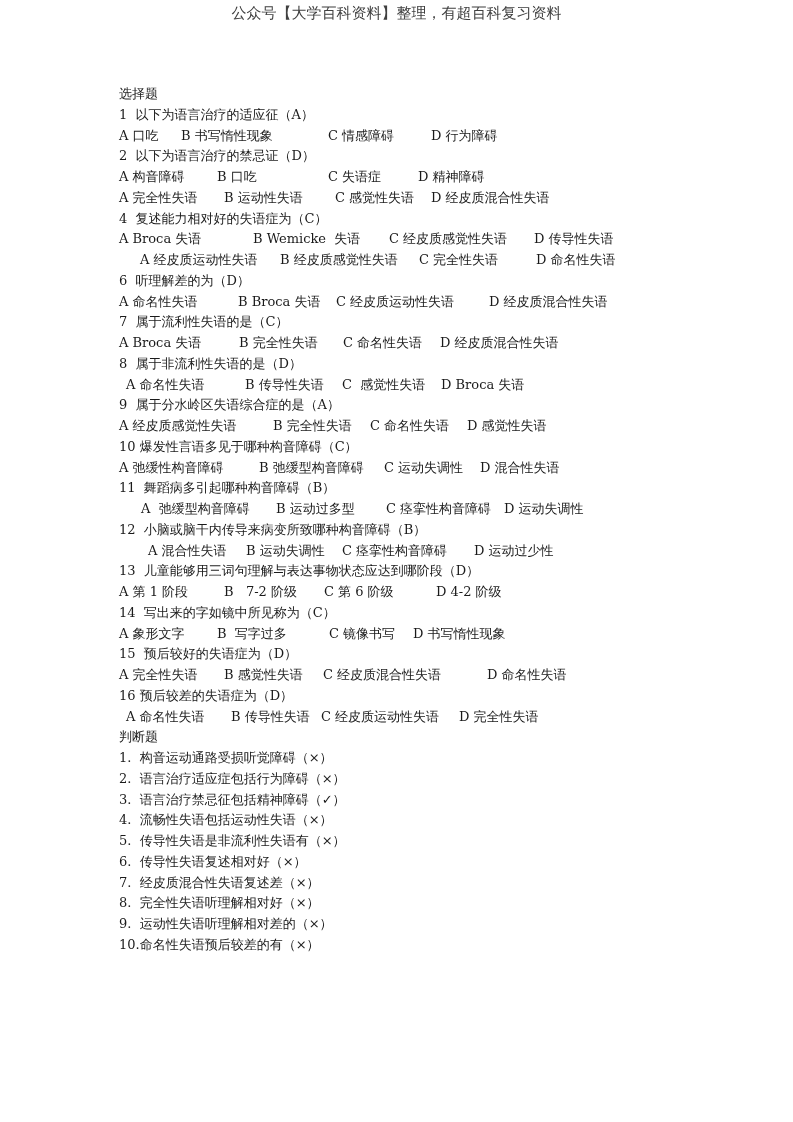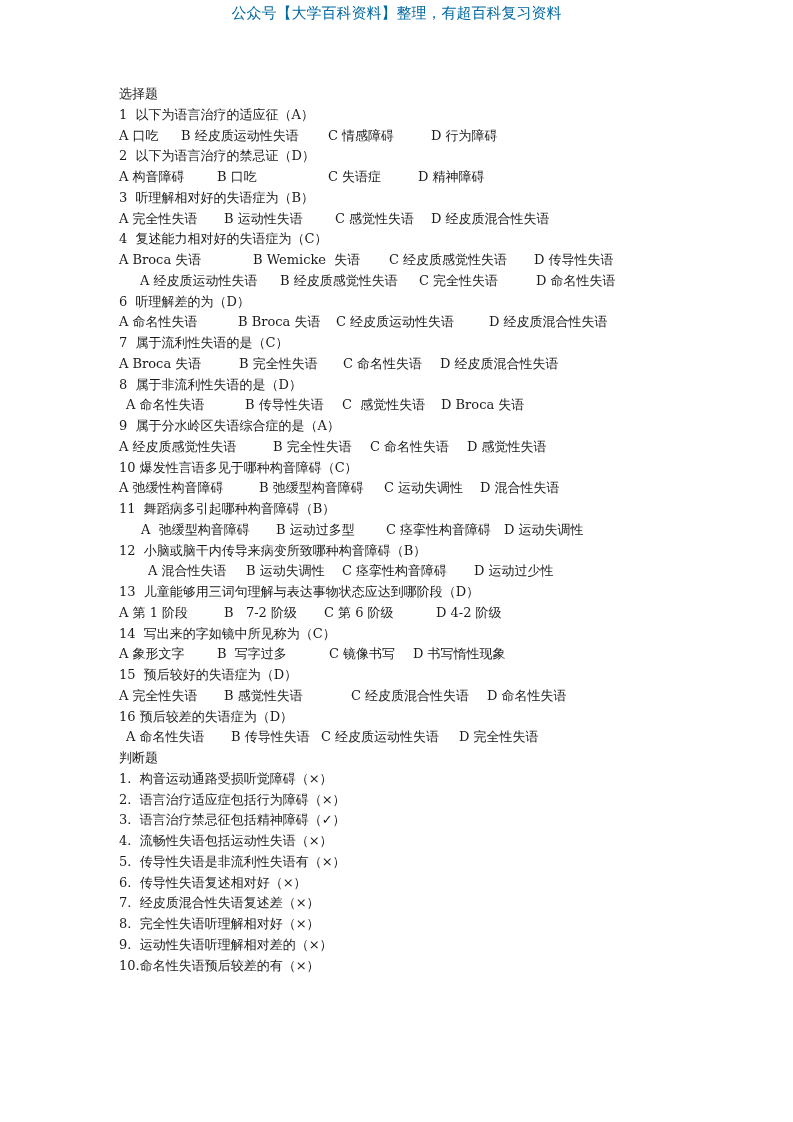--- a/index.html
+++ b/index.html
@@ -16,21 +16,21 @@
       color: #1a1a1a;
     }
     .header {
       position: absolute;
       top: 2px;
       left: 0;
       width: 793px;
       text-align: center;
       font-size: 15px;
       line-height: 22px;
-      color: #0369a1;
+      color: #404040;
     }
     .content {
       position: absolute;
       left: 119px;
       top: 84px;
       width: 600px;
       font-size: 13px;
       line-height: 20.75px;
     }
     .line {
@@ -51,34 +51,33 @@
 <body>
 
 <div class="header">公众号【大学百科资料】整理，有超百科复习资料</div>
 
 <div class="content">
   <div class="line">选择题</div>
 
   <div class="line">1  以下为语言治疗的适应征（A）</div>
   <div class="opts">
     <span class="opt" style="left:0px">A 口吃</span>
-    <span class="opt" style="left:62px">B 经皮质运动性失语</span>
+    <span class="opt" style="left:62px">B 书写惰性现象</span>
     <span class="opt" style="left:209px">C 情感障碍</span>
     <span class="opt" style="left:312px">D 行为障碍</span>
   </div>
 
   <div class="line">2  以下为语言治疗的禁忌证（D）</div>
   <div class="opts">
     <span class="opt" style="left:0px">A 构音障碍</span>
     <span class="opt" style="left:98px">B 口吃</span>
     <span class="opt" style="left:209px">C 失语症</span>
     <span class="opt" style="left:299px">D 精神障碍</span>
   </div>
 
-  <div class="line">3  听理解相对好的失语症为（B）</div>
   <div class="opts">
     <span class="opt" style="left:0px">A 完全性失语</span>
     <span class="opt" style="left:105px">B 运动性失语</span>
     <span class="opt" style="left:216px">C 感觉性失语</span>
     <span class="opt" style="left:312px">D 经皮质混合性失语</span>
   </div>
 
   <div class="line">4  复述能力相对好的失语症为（C）</div>
   <div class="opts">
     <span class="opt" style="left:0px">A Broca 失语</span>
@@ -163,21 +162,21 @@
     <span class="opt" style="left:0px">A 象形文字</span>
     <span class="opt" style="left:98px">B  写字过多</span>
     <span class="opt" style="left:210px">C 镜像书写</span>
     <span class="opt" style="left:294px">D 书写惰性现象</span>
   </div>
 
   <div class="line">15  预后较好的失语症为（D）</div>
   <div class="opts">
     <span class="opt" style="left:0px">A 完全性失语</span>
     <span class="opt" style="left:105px">B 感觉性失语</span>
-    <span class="opt" style="left:232px">C 经皮质混合性失语</span>
+    <span class="opt" style="left:204px">C 经皮质混合性失语</span>
     <span class="opt" style="left:368px">D 命名性失语</span>
   </div>
 
   <div class="line">16 预后较差的失语症为（D）</div>
   <div class="opts">
     <span class="opt" style="left:7px">A 命名性失语</span>
     <span class="opt" style="left:112px">B 传导性失语</span>
     <span class="opt" style="left:202px">C 经皮质运动性失语</span>
     <span class="opt" style="left:340px">D 完全性失语</span>
   </div>

